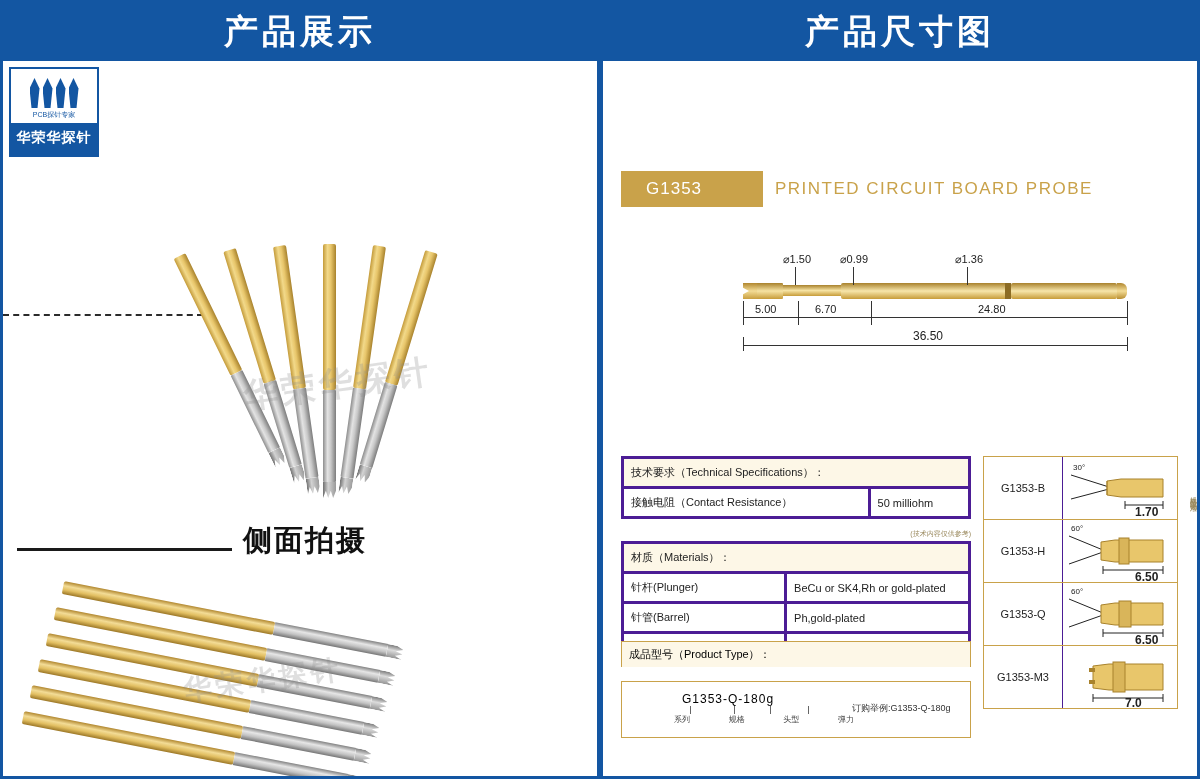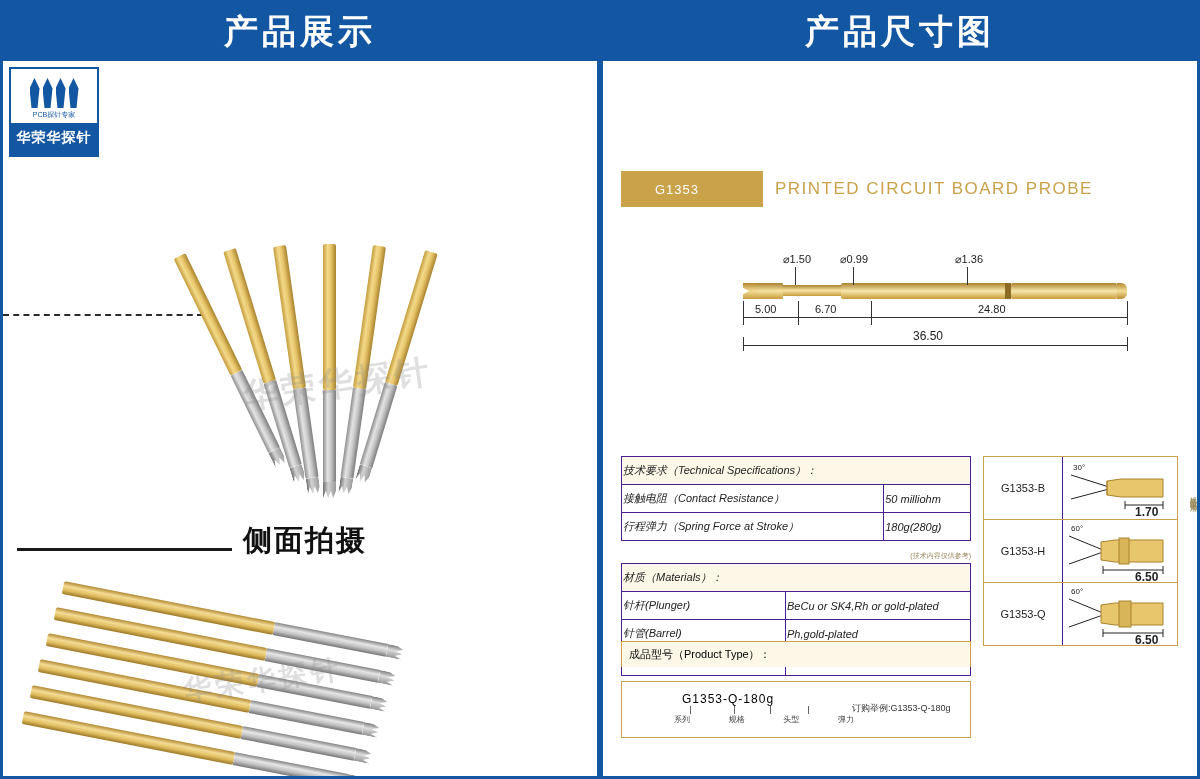--- a/index.html
+++ b/index.html
@@ -114,37 +114,37 @@
   .watermark{
     position:absolute;color:rgba(140,140,140,.28);font-size:34px;font-weight:bold;
     letter-spacing:4px;transform:rotate(-8deg);pointer-events:none;
   }
 
   
   .r-inner{position:absolute;left:0;top:0;right:0;bottom:0;}
   .model-bar{
     position:absolute;left:18px;top:110px;width:142px;height:36px;
     background:#c9a24a;color:#ffffff;display:flex;align-items:center;
-    padding-left:34px;font-size:13px;letter-spacing:1px;box-sizing:border-box;
+    padding-left:25px;font-size:17px;letter-spacing:1px;box-sizing:border-box;
   }
   .model-title{
     position:absolute;left:172px;top:118px;color:#c9a24a;font-size:17px;letter-spacing:1.5px;
   }
 
   .drawing{position:absolute;left:0;top:180px;width:100%;height:170px;}
   .probe{position:absolute;left:140px;top:42px;height:16px;}
   .probe .seg{position:absolute;top:0;height:16px;}
   .dim-text{position:absolute;font-size:11px;color:#222;}
   .dim-line{position:absolute;background:#333;height:1px;}
   .dim-vline{position:absolute;background:#333;width:1px;}
 
   
   .spec-wrap{position:absolute;left:18px;top:395px;width:350px;}
   table{border-collapse:collapse;width:100%;font-size:11px;color:#222;}
-  td{border:1px solid #4c1d95;padding:5px 1px;height:17px;font-style:italic;}
+  td{border:3px solid #4c1d95;padding:5px 7px;height:17px;}
   .hdr td{background:#fdf7e7;font-weight:normal;}
   .tbl-note{font-size:7px;color:#9b8a5e;text-align:right;padding-top:10px;}
 
   .prod-type{position:absolute;left:18px;top:580px;width:350px;}
   .pt-title{background:#fdf7e7;border:1px solid #c9a24a;border-bottom:none;padding:5px 7px;font-size:11px;}
   .pt-body{border:1px solid #c9a24a;height:55px;position:relative;background:#fff;margin-top:14px;}
   .pt-code{position:absolute;left:60px;top:10px;font-size:12px;letter-spacing:1px;}
   .pt-sub{position:absolute;left:52px;top:32px;font-size:8px;color:#444;width:180px;display:flex;justify-content:space-between;gap:37px;}
   .pt-eg{position:absolute;left:230px;top:20px;font-size:9px;color:#333;}
   .pt-ticks{position:absolute;left:60px;top:24px;width:150px;height:8px;}
@@ -326,24 +326,20 @@
 
         <div class="spec-wrap">
           <table>
             <tbody>
                 <tr class="hdr">
                   <td colspan="2">技术要求（Technical Specifications）：</td>
                 </tr>
             <tr>
               <td>接触电阻（Contact Resistance）</td>
               <td>50 milliohm</td>
-            </tr>
-            <tr>
-              <td>行程弹力（Spring Force at Stroke）</td>
-              <td>180g(280g)</td>
             </tr>
           </tbody>
             </table>
           <div class="tbl-note">(技术内容仅供参考)</div>
 
           <table style="margin-top:2px;">
             <tbody>
                 <tr class="hdr">
                   <td colspan="2">材质（Materials）：</td>
                 </tr>
@@ -429,19 +425,34 @@
                 <path d="M38 22 L52 20 L100 20 L100 42 L52 42 L38 40 Z" fill="#e8c66b" stroke="#a8822c" stroke-width="1"></path>
                 <rect x="56" y="18" width="12" height="26" fill="#d9b55a" stroke="#a8822c" stroke-width="1"></rect>
                 <line x1="40" y1="50" x2="100" y2="50" stroke="#222" stroke-width="1"></line>
                 <line x1="40" y1="46" x2="40" y2="54" stroke="#222" stroke-width="1"></line>
                 <line x1="100" y1="46" x2="100" y2="54" stroke="#222" stroke-width="1"></line>
               </svg>
               <div class="tip-dim" style="left:72px;top:50px;">6.50</div>
             </div>
           </div>
 
+          <div class="tip-row">
+            <div class="tip-name">G1353-M3</div>
+            <div class="tip-draw">
+              <svg width="110" height="62" style="position:absolute;left:0;top:0;">
+                <path d="M30 20 L46 18 L100 18 L100 44 L46 44 L30 42 Z" fill="#e8c66b" stroke="#a8822c" stroke-width="1"></path>
+                <rect x="50" y="16" width="12" height="30" fill="#d9b55a" stroke="#a8822c" stroke-width="1"></rect>
+                <path d="M26 22 L32 22 L32 26 L26 26 Z" fill="#a8822c"></path>
+                <path d="M26 34 L32 34 L32 38 L26 38 Z" fill="#a8822c"></path>
+                <line x1="30" y1="52" x2="100" y2="52" stroke="#222" stroke-width="1"></line>
+                <line x1="30" y1="48" x2="30" y2="56" stroke="#222" stroke-width="1"></line>
+                <line x1="100" y1="48" x2="100" y2="56" stroke="#222" stroke-width="1"></line>
+              </svg>
+              <div class="tip-dim" style="left:62px;top:50px;">7.0</div>
+            </div>
+          </div>
         </div>
 
         <div class="vert-text">规格型号以实物为准</div>
       </div>
     </div>
   </div>
 </div>
 
 </body></html>

